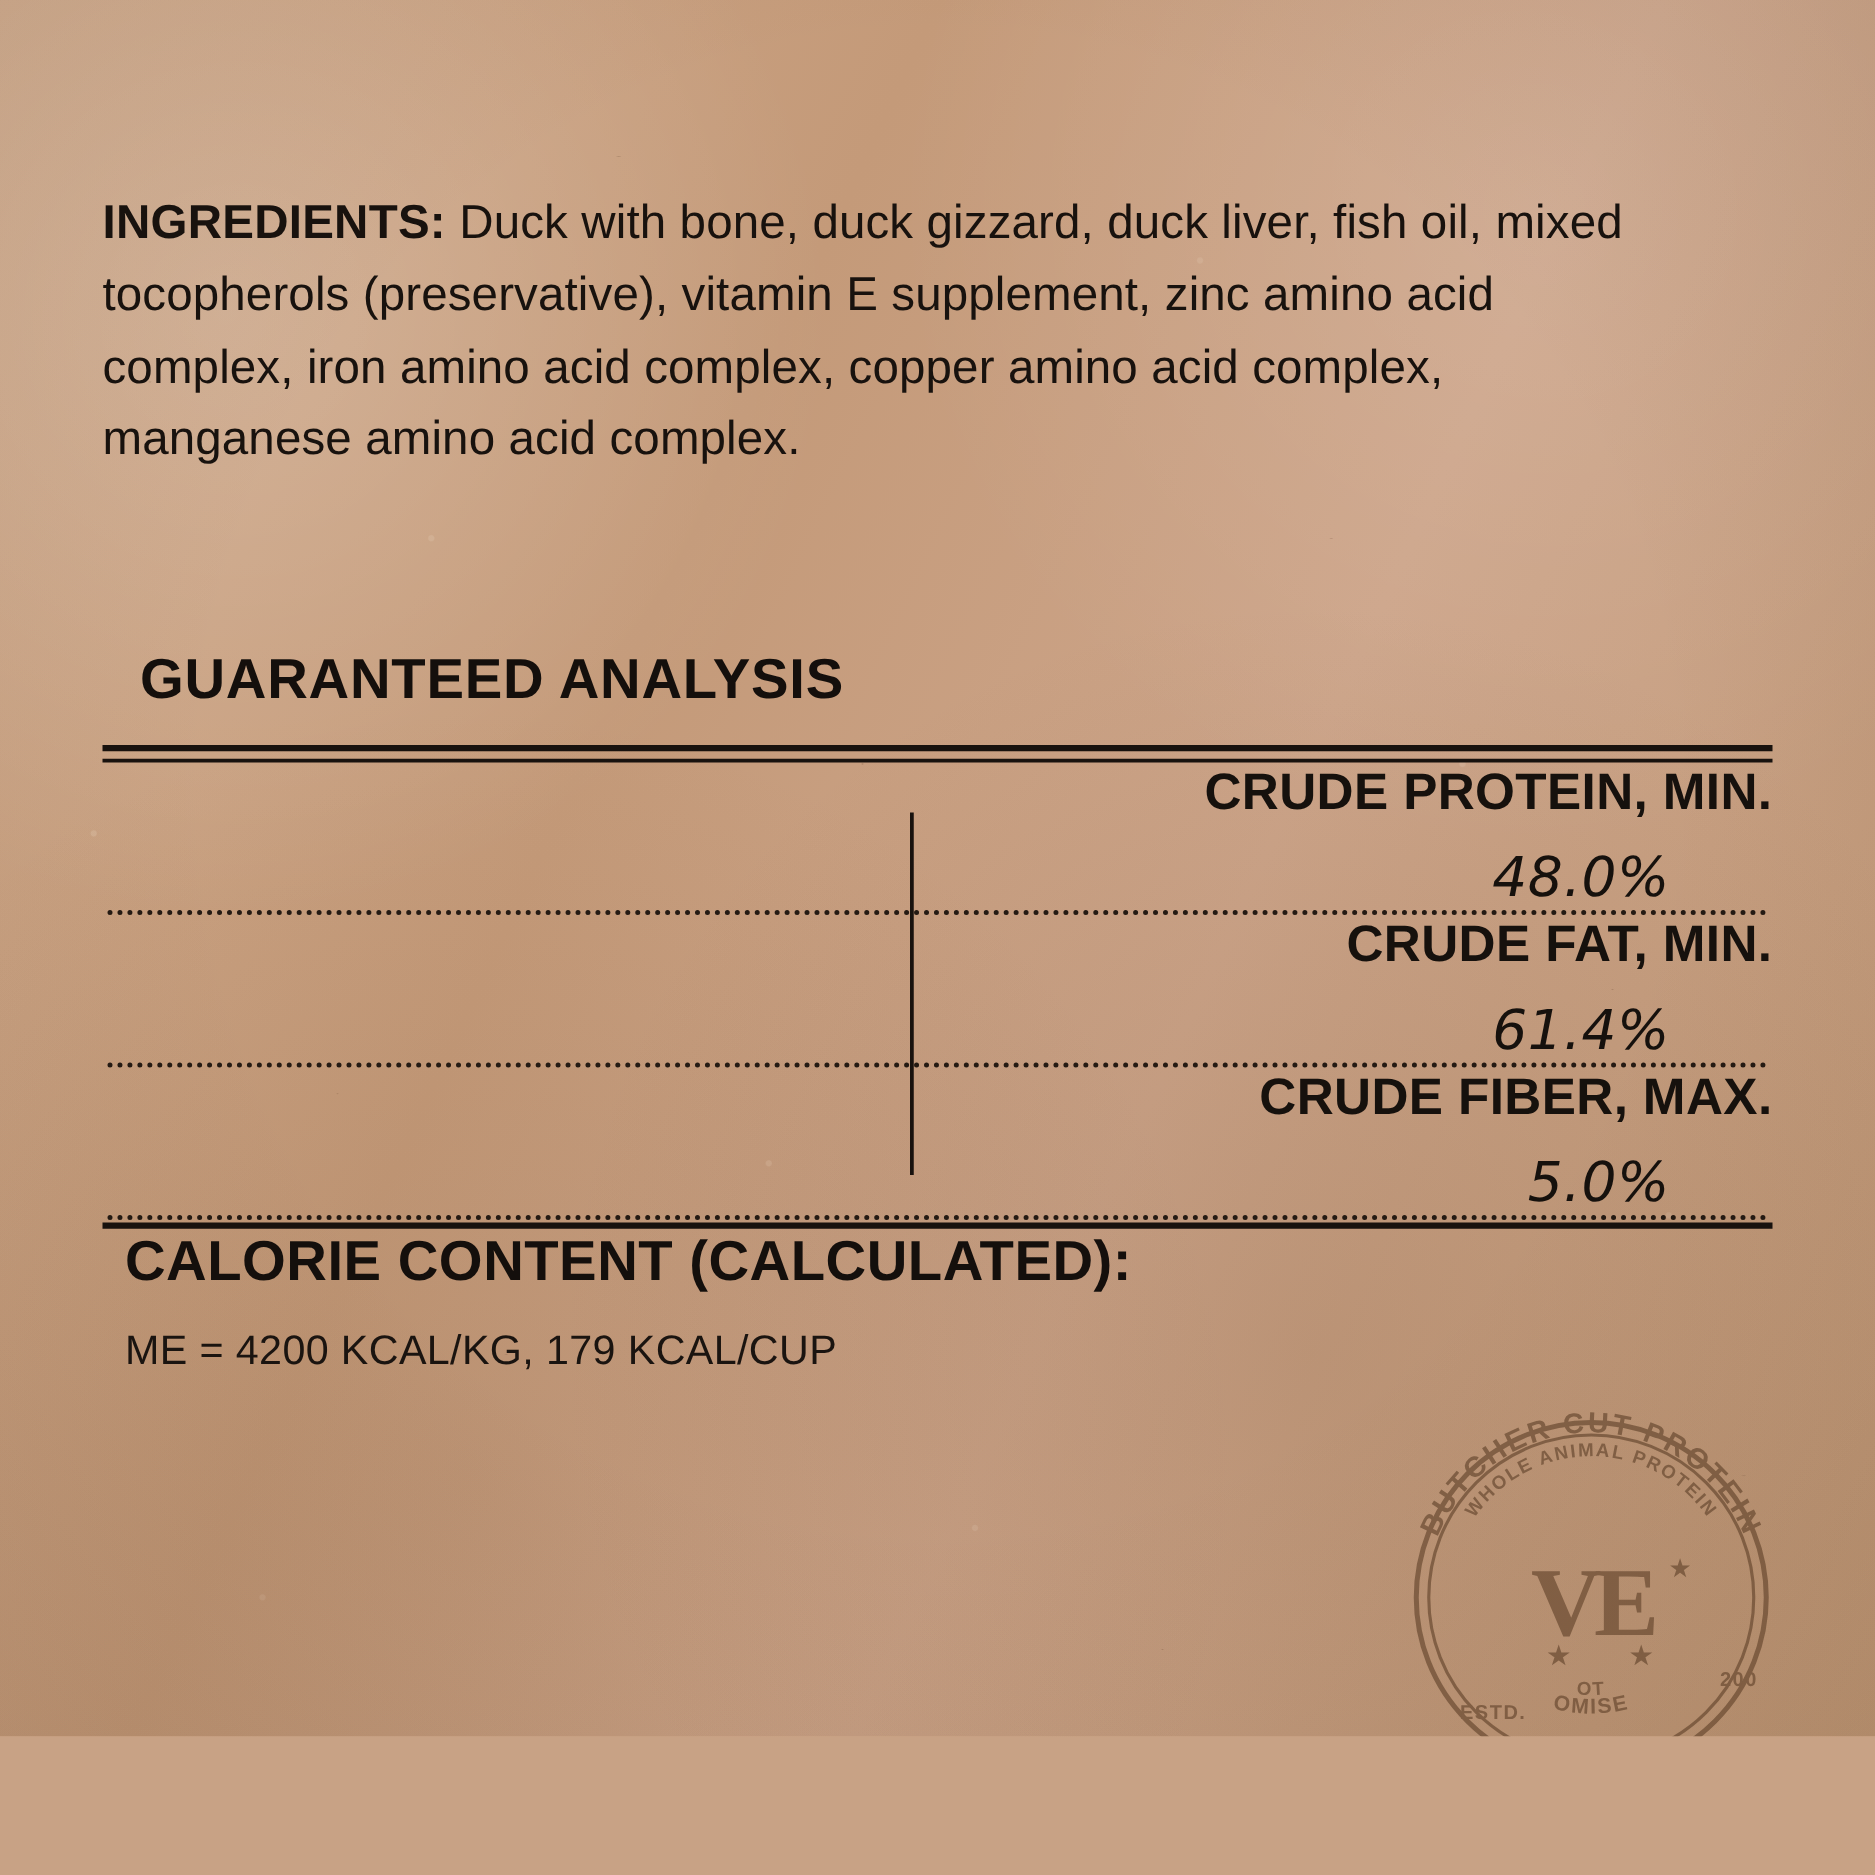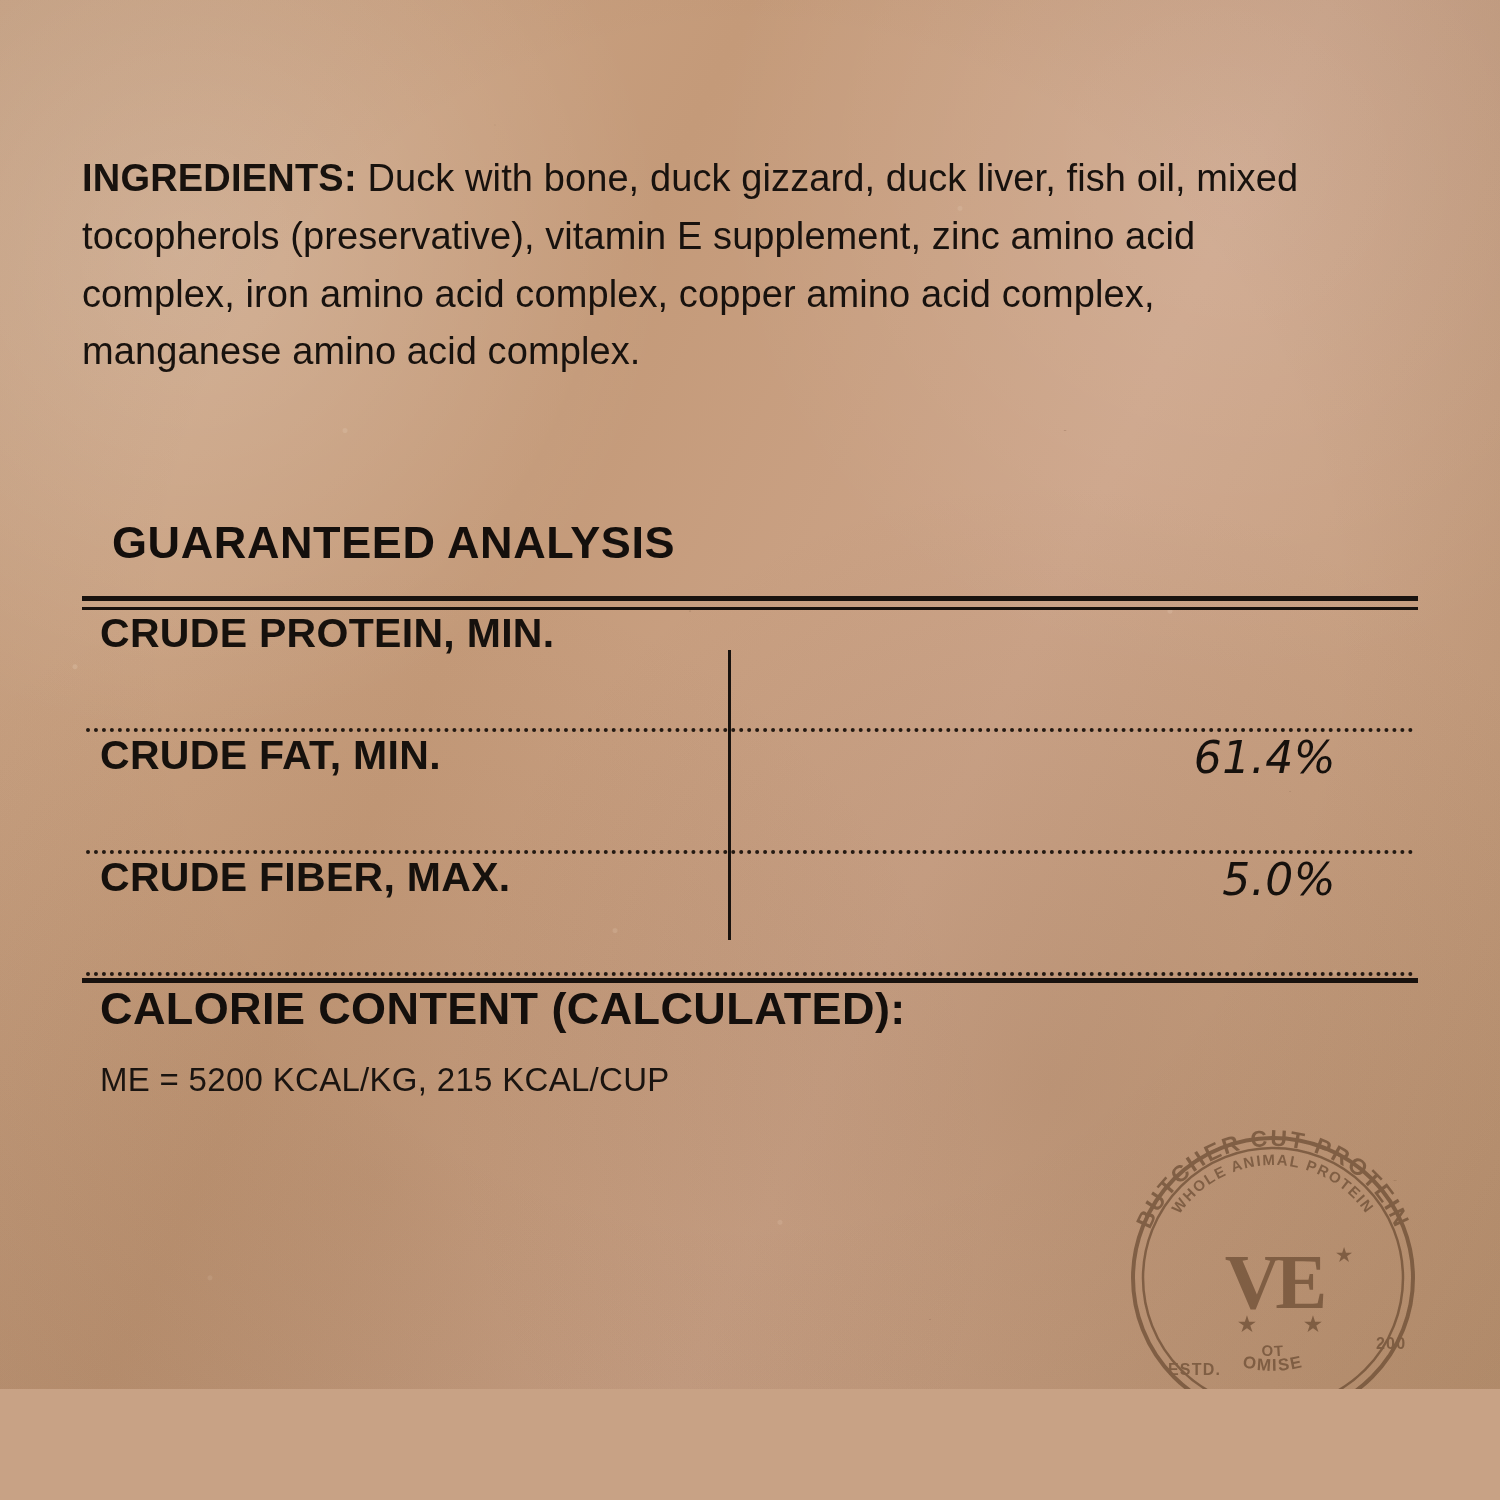--- a/index.html
+++ b/index.html
@@ -113,23 +113,24 @@
   .ga-divider {
     position: absolute;
     left: 646px;
     top: 40px;
     bottom: 36px;
     width: 3px;
     background: #18120e;
   }
   .ga-row {
     display: flex;
-    align-items: flex-start;
+    align-items: flex-end;
     height: 118px;
     position: relative;
+    flex-direction: column;
   }
   .ga-row .label {
     flex: 1;
     font-size: 41px;
     font-weight: 700;
     letter-spacing: .3px;
     padding-left: 18px;
     color: #16110d;
   }
   .ga-row .value {
@@ -196,20 +197,21 @@
 
     <div class="ga-wrap">
       <div class="ga-title">GUARANTEED ANALYSIS</div>
       <div class="rule-top"></div>
 
       <div class="ga-table">
         <div class="ga-divider"></div>
 
         <div class="ga-row">
           <div class="label">CRUDE PROTEIN, MIN.</div>
+          <div class="value">48.0%</div>
         </div>
         <div class="dotrule"></div>
 
         <div class="ga-row">
           <div class="label">CRUDE FAT, MIN.</div>
           <div class="value">61.4%</div>
         </div>
         <div class="dotrule"></div>
 
         <div class="ga-row">
@@ -218,21 +220,21 @@
         </div>
         <div class="dotrule"></div>
 
       </div>
 
       <div class="rule-bottom"></div>
     </div>
 
     <div class="cal-wrap">
       <div class="cal-title">CALORIE CONTENT (CALCULATED):</div>
-      <div class="cal-value">ME = 5200 KCAL/KG, 215 KCAL/CUP</div>
+      <div class="cal-value">ME = 4200 KCAL/KG, 179 KCAL/CUP</div>
     </div>
 
   </div>
 
   <div class="stamp">
     <svg viewBox="0 0 330 330" width="330" height="330" aria-hidden="true">
       <defs>
         <path id="arcTop" d="M 33 175 A 132 132 0 0 1 297 175"></path>
         <path id="arcTop2" d="M 52 175 A 113 113 0 0 1 278 175"></path>
         <path id="arcBot" d="M 45 175 A 124 124 0 0 0 285 175"></path>

